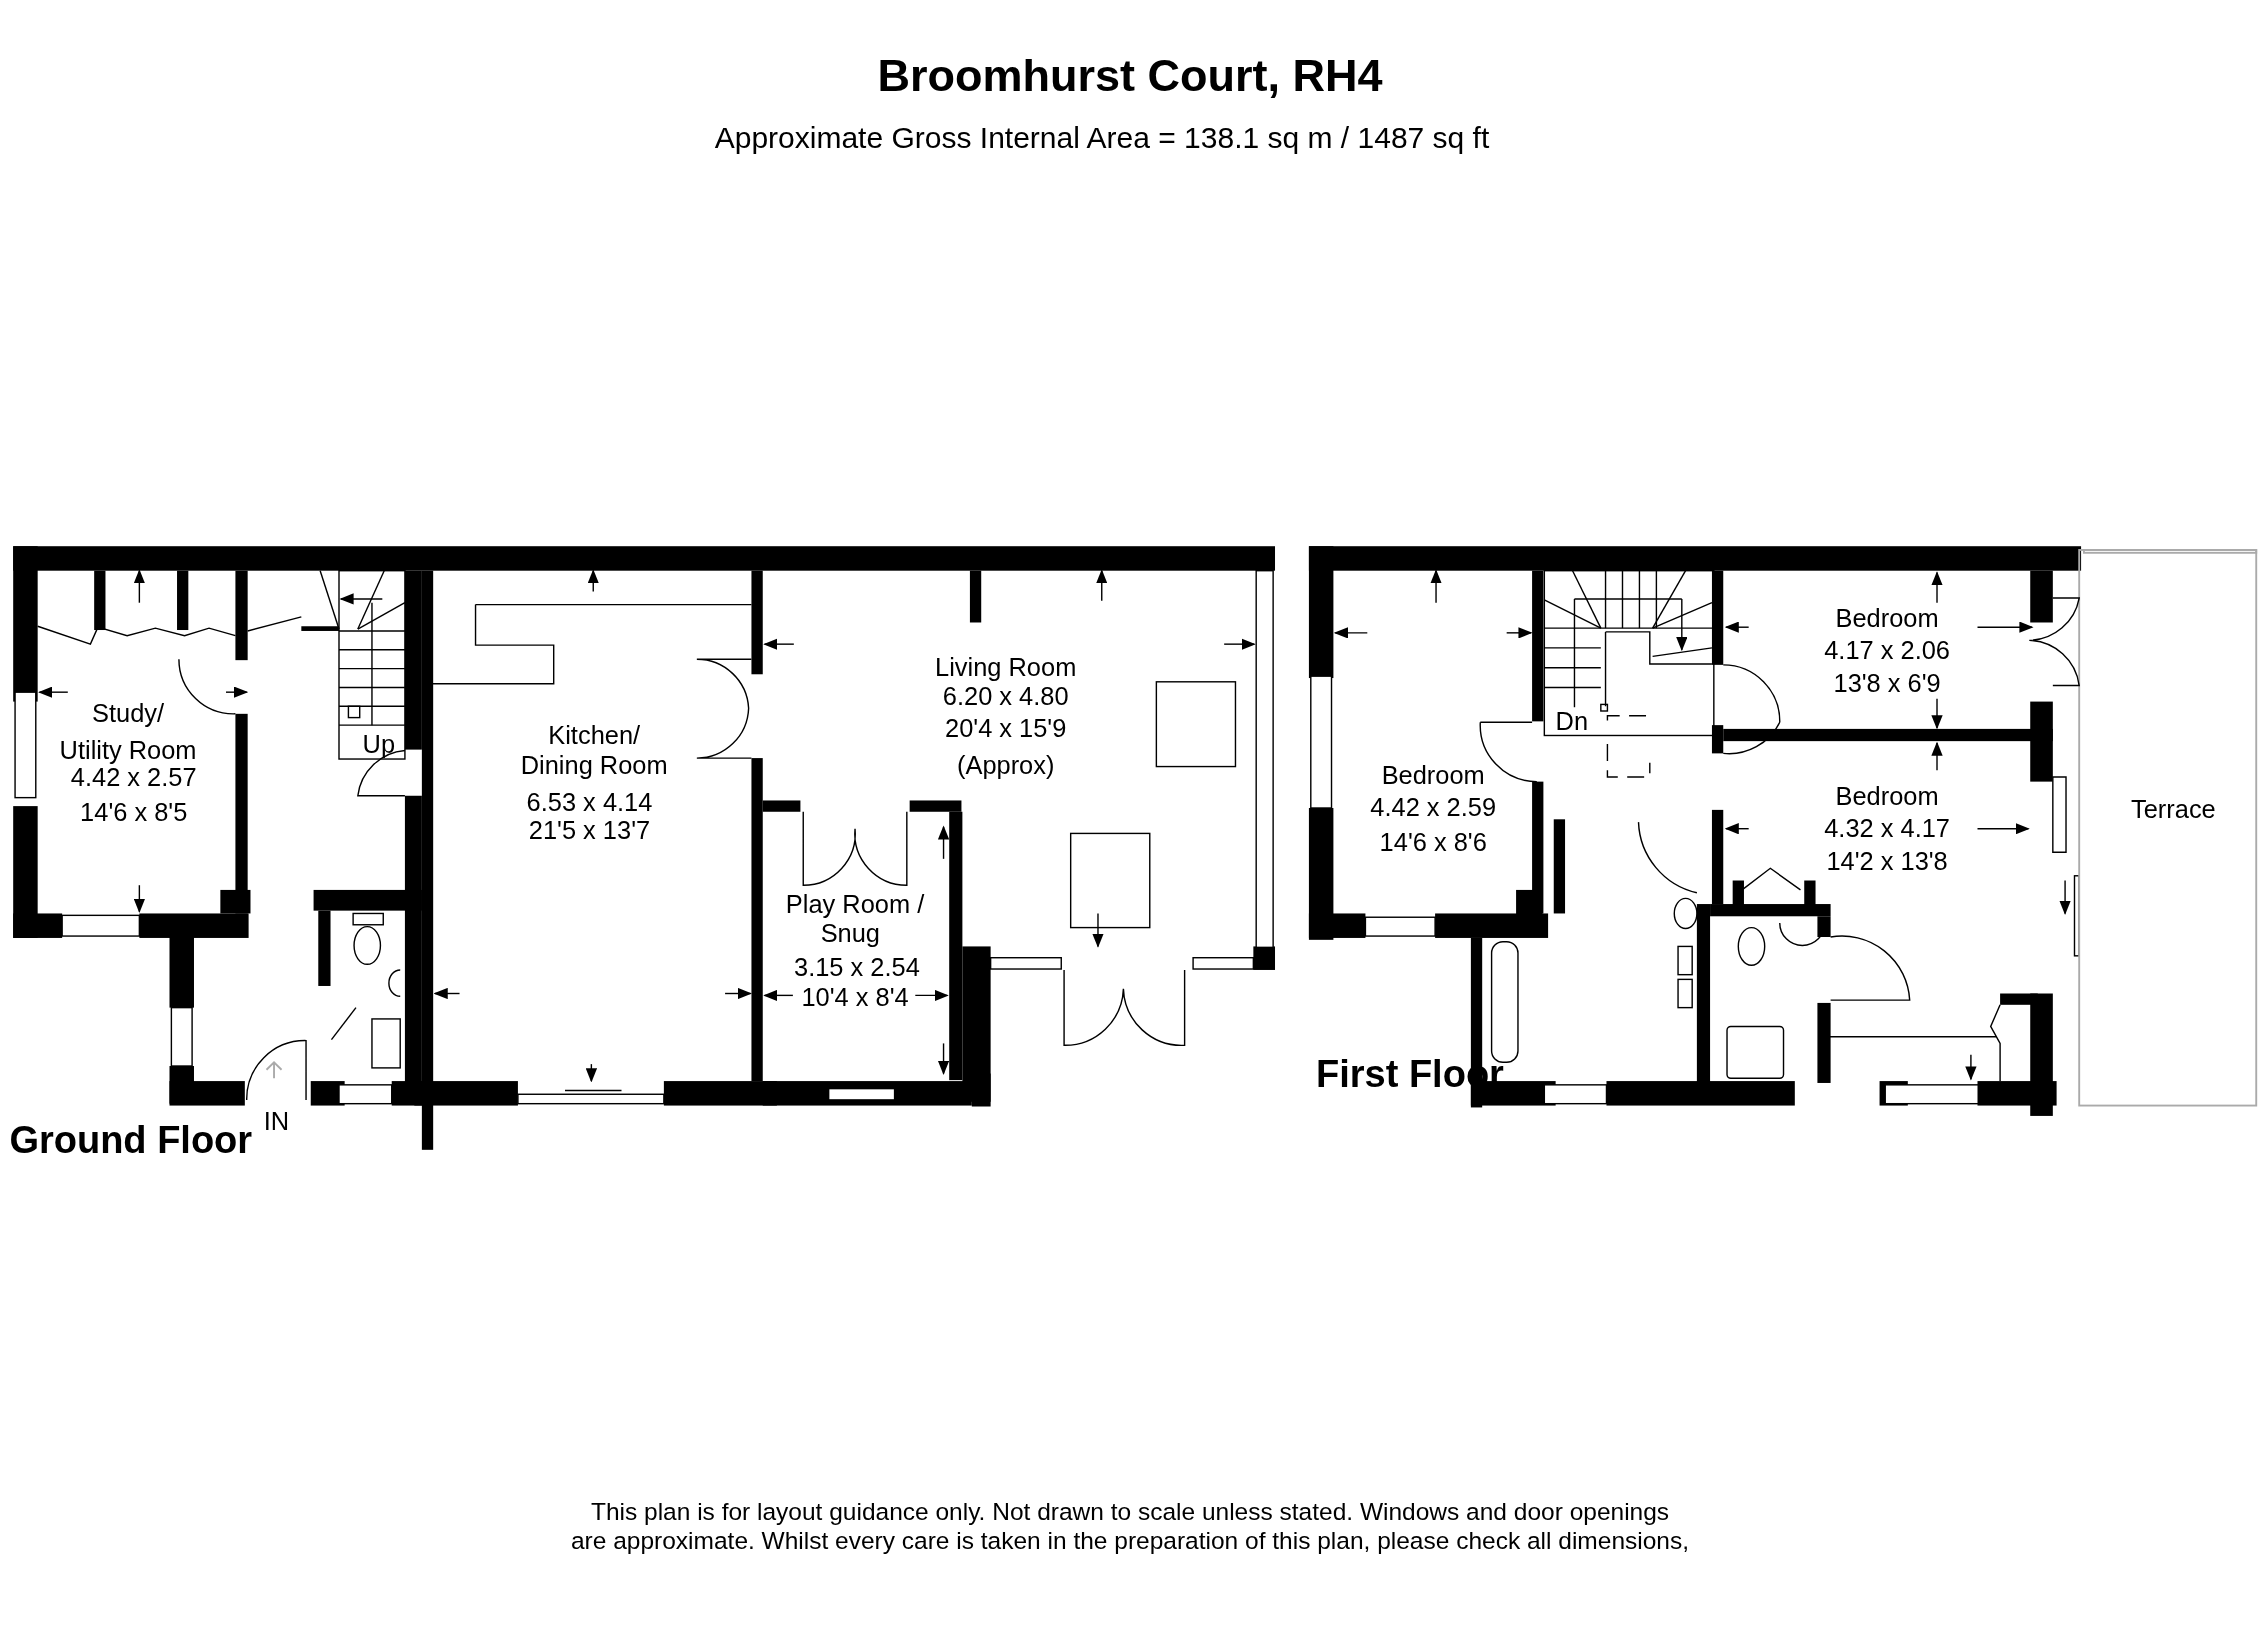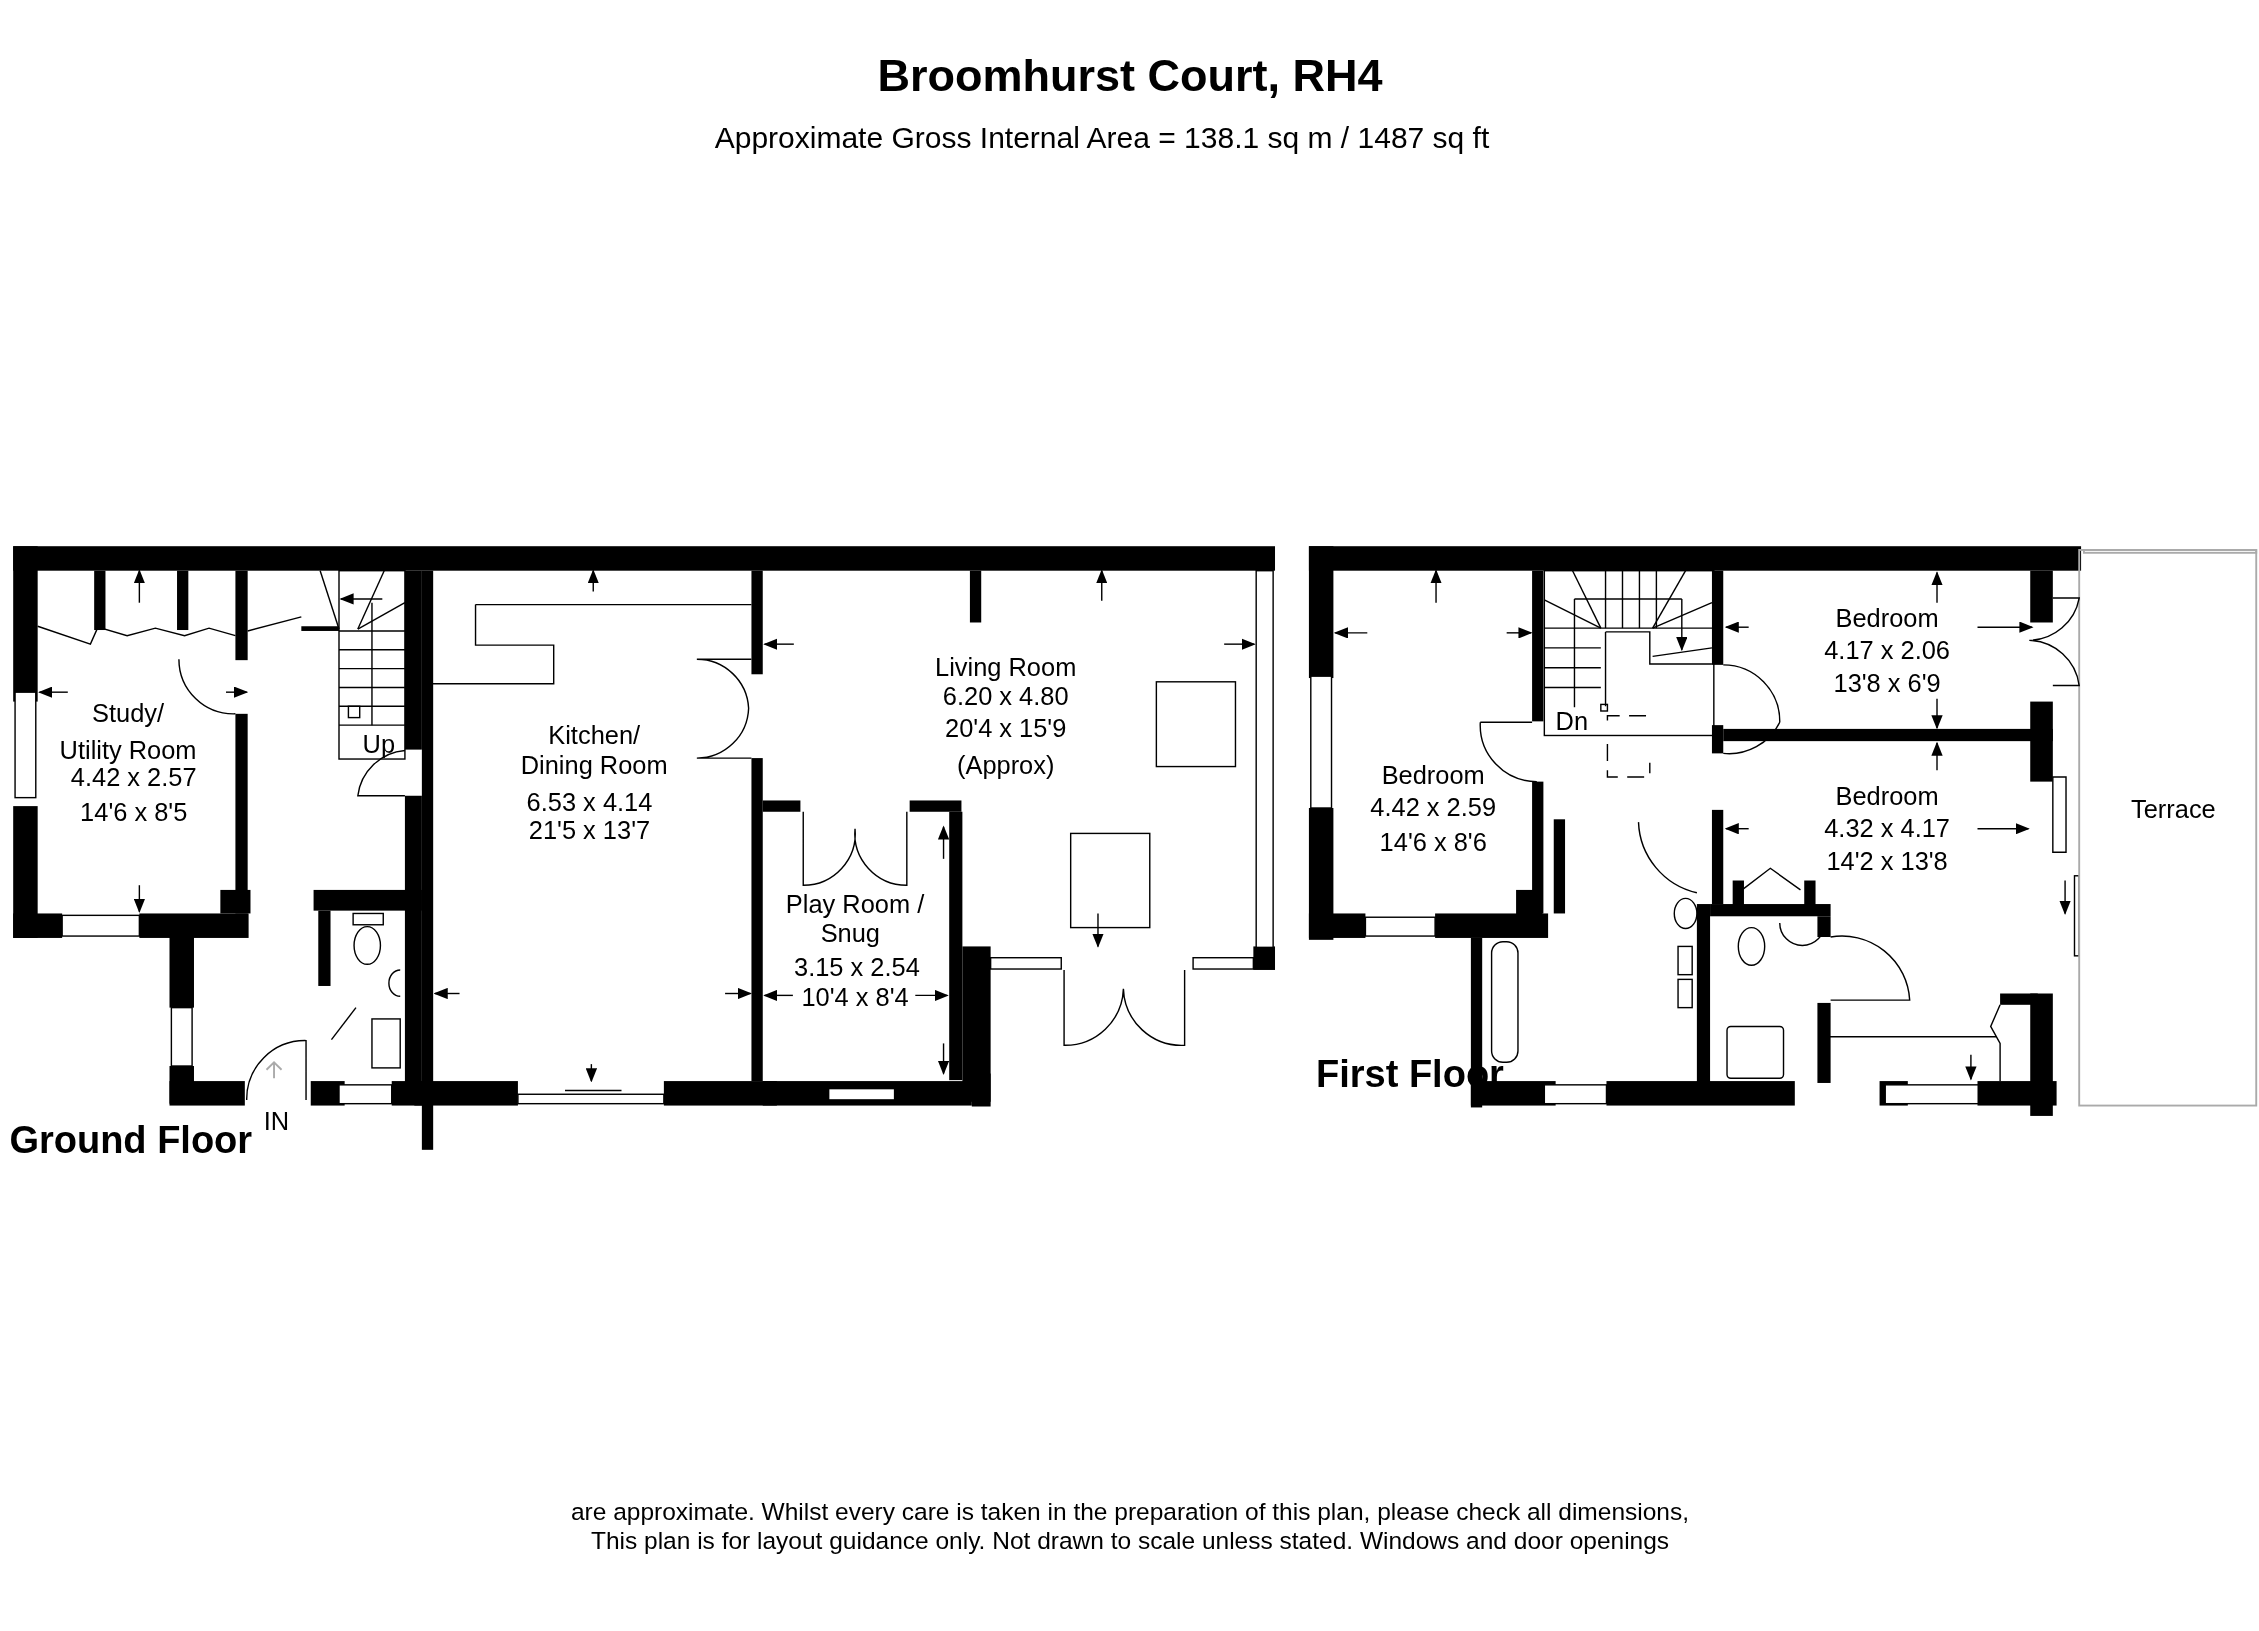--- a/index.html
+++ b/index.html
@@ -279,16 +279,16 @@
     <text class="room-text" x="2004" y="924">14'2 x 13'8</text>
   </g>
   <text class="room-text" x="2308" y="869">Terrace</text>
   <text class="small-text" x="1652" y="775">Dn</text>
 </svg>
 
 <div class="floor-label" style="left:9.4px; top:1119px;">Ground Floor</div>
 <div class="floor-label" style="left:1316px; top:1053px;">First Floor</div>
 
 <div class="disclaimer">
+  <div>This plan is for layout guidance only. Not drawn to scale unless stated. Windows and door openings</div>
   <div>are approximate. Whilst every care is taken in the preparation of this plan, please check all dimensions,</div>
-  <div>This plan is for layout guidance only. Not drawn to scale unless stated. Windows and door openings</div>
 </div>
 
 
 </body></html>

